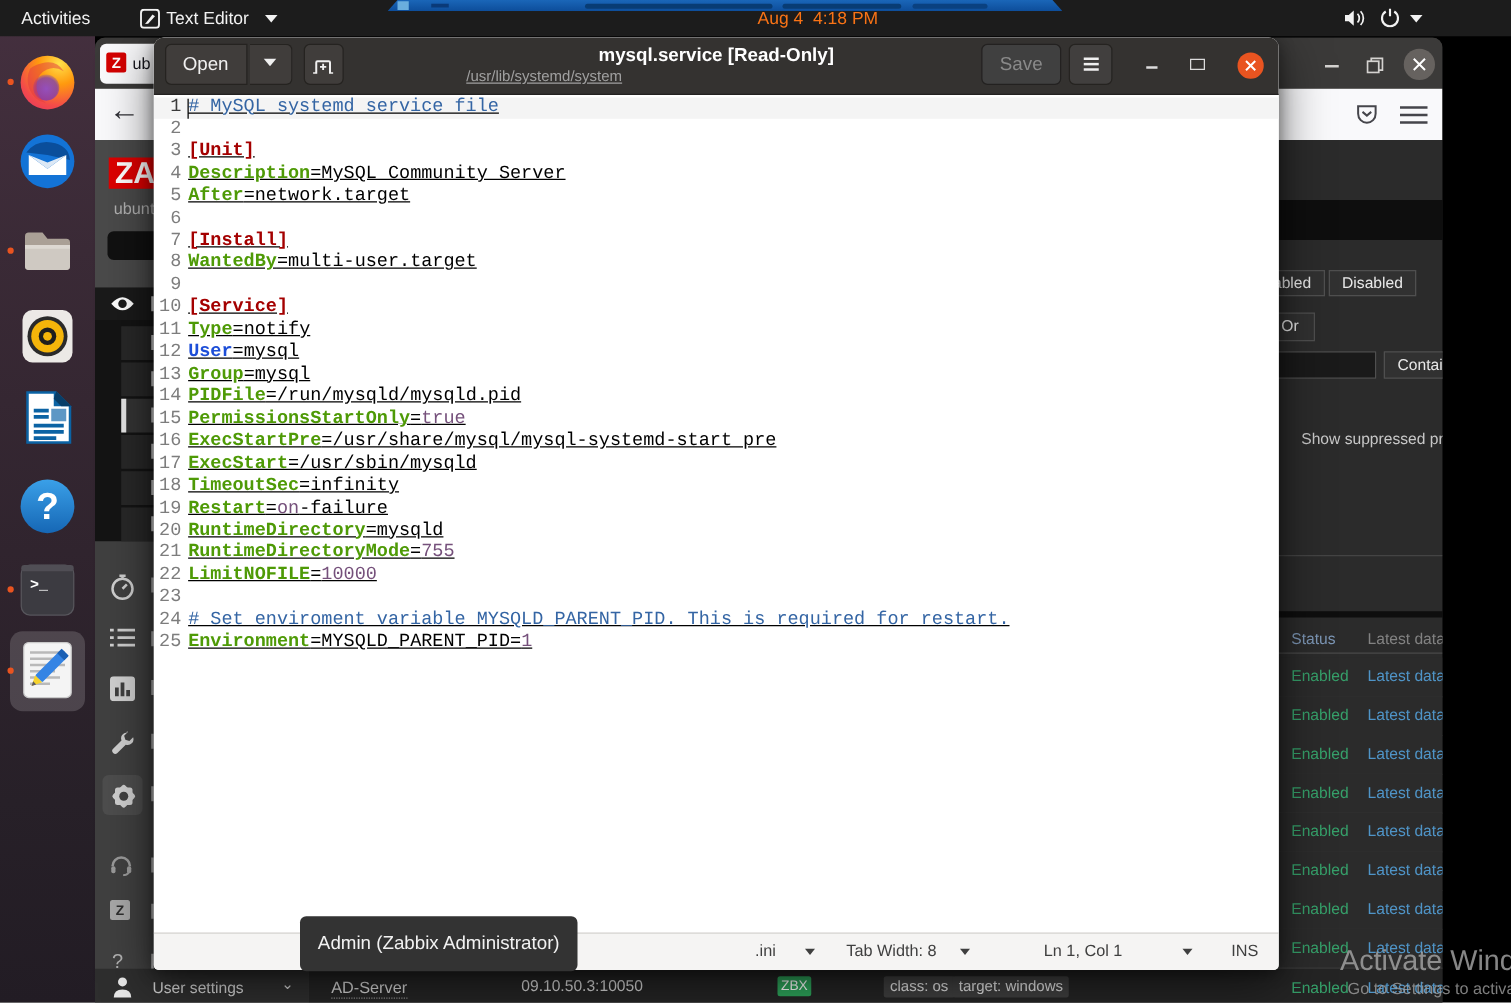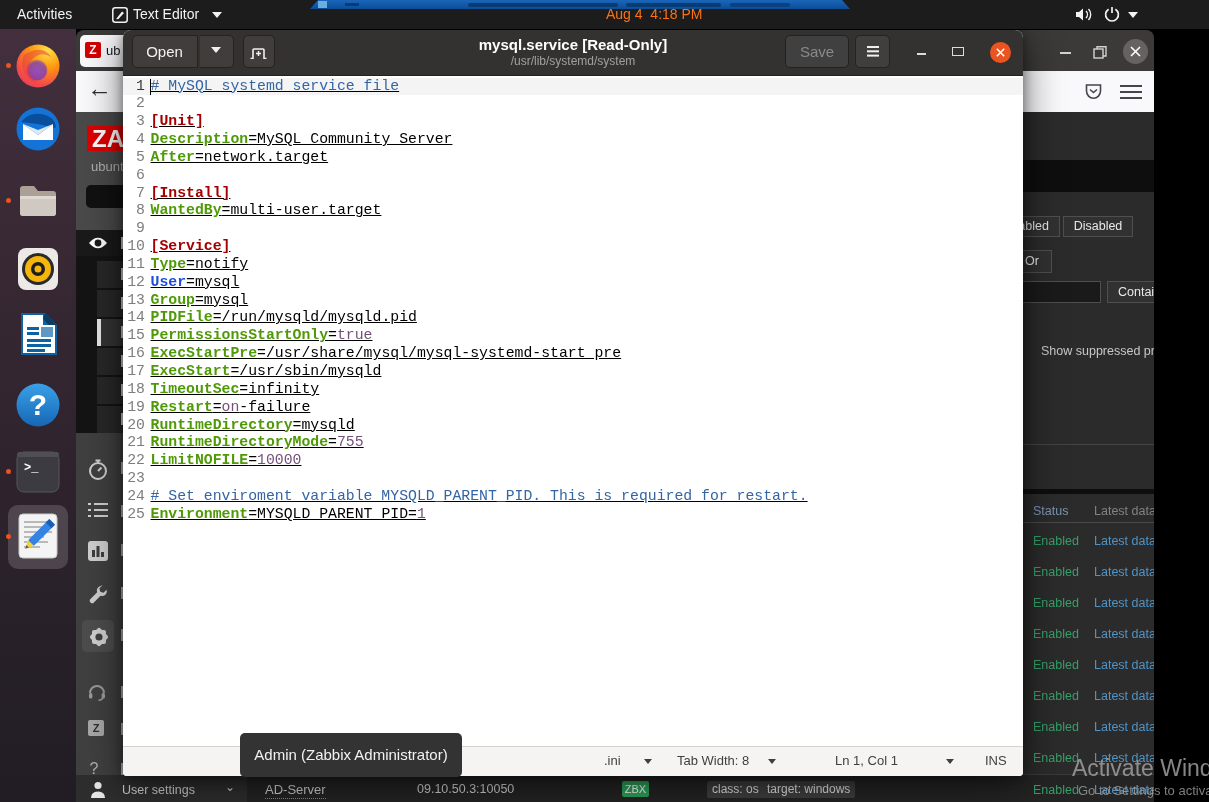--- a/index.html
+++ b/index.html
@@ -202,21 +202,21 @@
   <div class="abs" style="left:76.5px;top:4.5px;width:34px;height:33px;background:#403d3b;border:1px solid #252320;border-left:none;border-radius:0 5px 5px 0;box-sizing:border-box;"></div>
   <div class="abs" style="left:88px;top:17px;width:0;height:0;border-left:5.5px solid transparent;border-right:5.5px solid transparent;border-top:6.5px solid #f0f0f0;"></div>
 
   <div class="abs" style="left:120px;top:4.5px;width:32px;height:33px;background:#403d3b;border:1px solid #252320;border-radius:5px;box-sizing:border-box;"></div>
   <svg class="abs" style="left:126px;top:17px;" width="19" height="12" viewBox="0 0 19 12">
     <path d="M1.5 11.5 h2.5 v-8.5 a1 1 0 0 1 1 -1 h9 a1 1 0 0 1 1 1 v8.5 h2.5" fill="none" stroke="#f0f0f0" stroke-width="1.6"></path>
     <path d="M9.5 4 v5 M7 6.5 h5" stroke="#f0f0f0" stroke-width="1.5"></path>
   </svg>
 
   <div class="abs" style="left:250px;top:6px;width:400px;text-align:center;color:#ffffff;font-weight:bold;font-size:15px;">mysql.service [Read-Only]</div>
-  <div class="abs" style="left:250px;top:24px;width:400px;text-align:center;color:#a0a0a0;font-size:12px;">/usr/lib/systemd/system</div>
+  <div class="abs" style="left:250px;top:24px;width:400px;text-align:left;color:#a0a0a0;font-size:12px;text-decoration:underline;">/usr/lib/systemd/system</div>
 
   <div class="abs" style="left:662px;top:4.5px;width:64px;height:33px;background:#404040;border:1px solid #232120;border-radius:5px;box-sizing:border-box;color:#8a8a8a;font-size:15px;text-align:center;line-height:31px;">Save</div>
 
   <div class="abs" style="left:732px;top:4.5px;width:35px;height:33px;background:#413f3e;border:1px solid #252320;border-radius:5px;box-sizing:border-box;"></div>
   <div class="abs" style="left:744px;top:16px;width:11.6px;height:1.6px;background:#f0f0f0;box-shadow:0 4.3px 0 #f0f0f0,0 8.6px 0 #f0f0f0;"></div>
 
   <div class="abs" style="left:794px;top:23px;width:9px;height:1.8px;background:#dcdcdc;"></div>
   <div class="abs" style="left:829px;top:17px;width:9.6px;height:6.6px;border:1.7px solid #dcdcdc;"></div>
   <div class="abs" style="left:867px;top:11.5px;width:21px;height:21px;border-radius:50%;background:#e95420;"></div>
   <svg class="abs" style="left:872px;top:16.5px;" width="11" height="11" viewBox="0 0 11 11">

